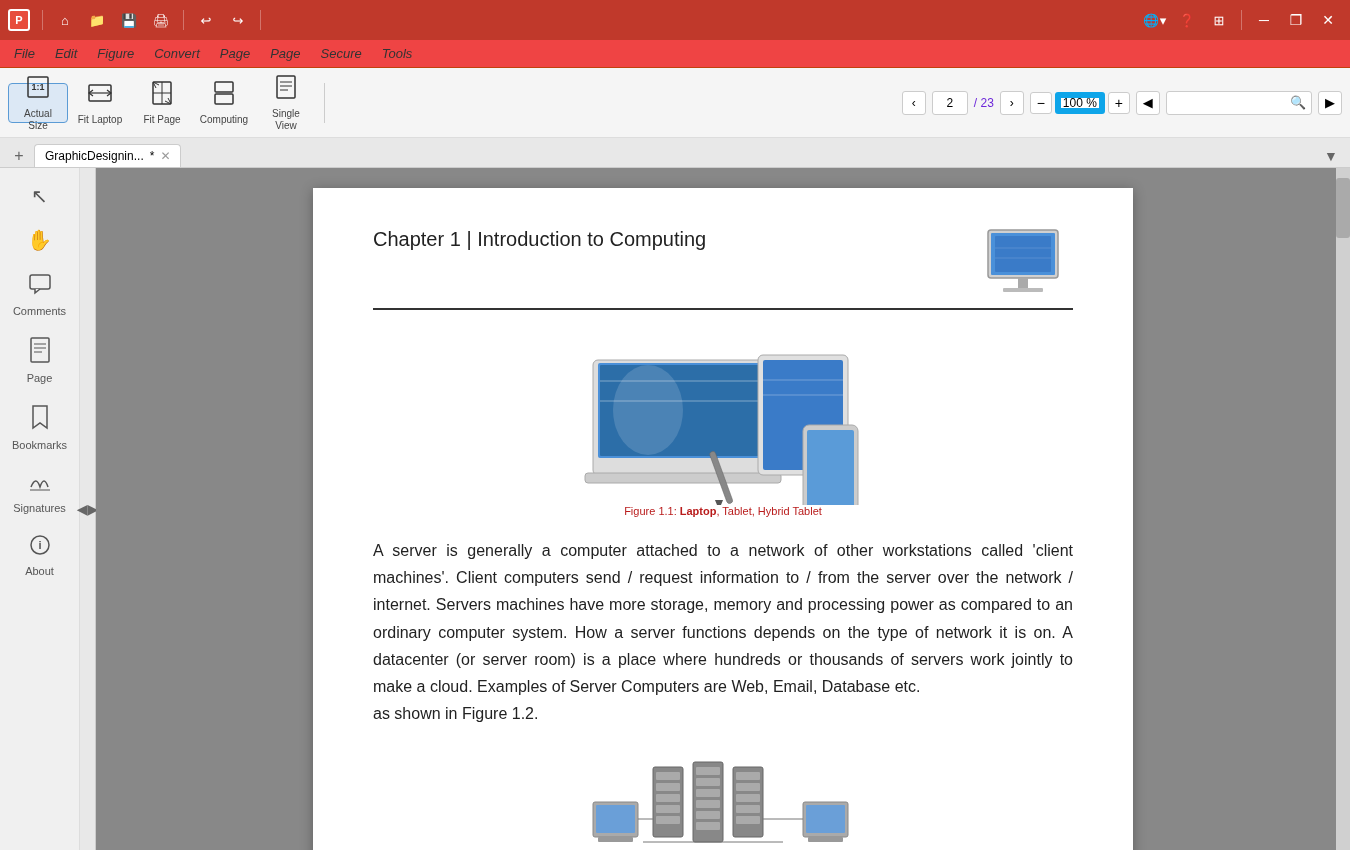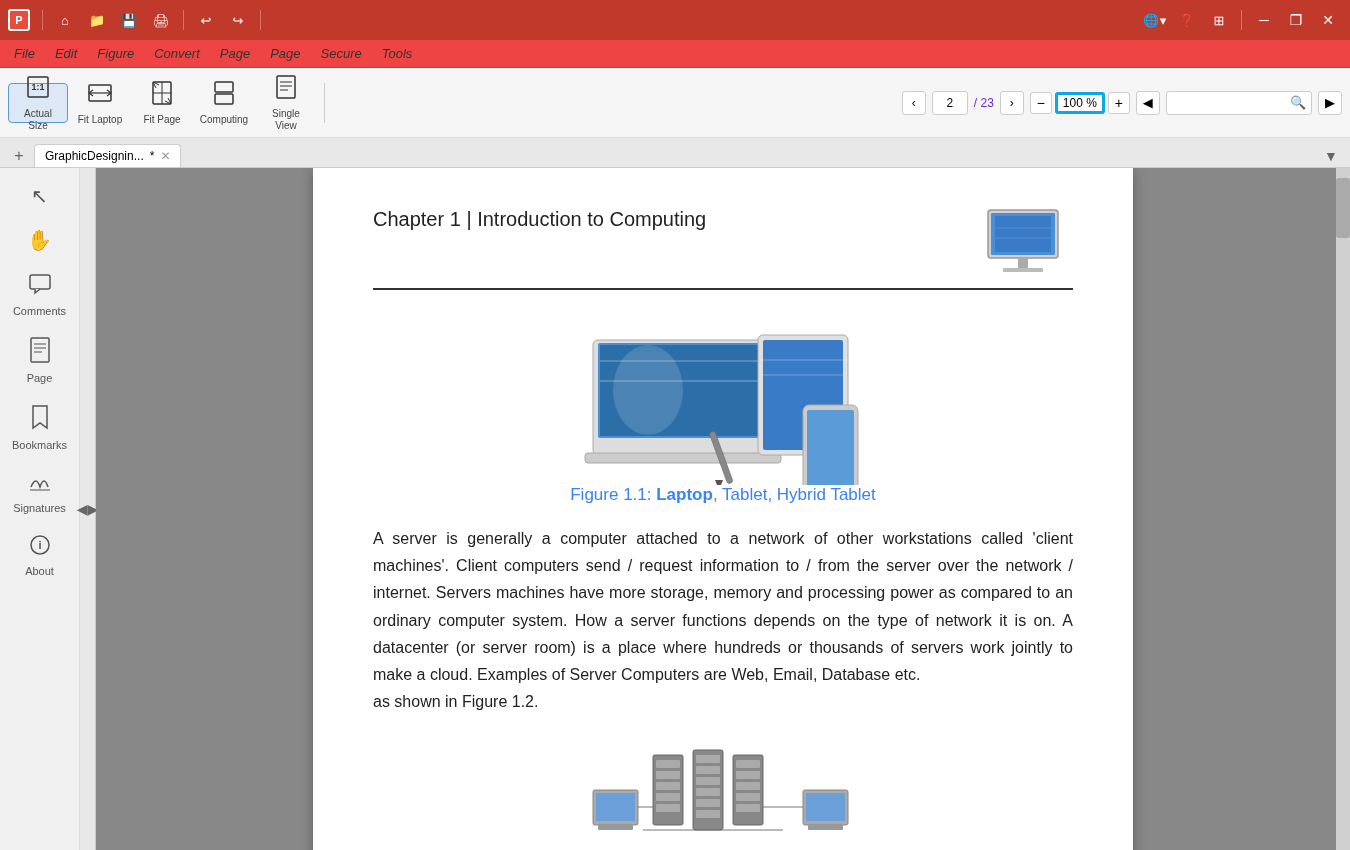--- a/index.html
+++ b/index.html
@@ -84,21 +84,21 @@
       display: flex; align-items: center; justify-content: center;
       cursor: pointer; border-radius: 3px; font-size: 12px;
     }
     .page-input {
       width: 36px; height: 24px; border: 1px solid #ccc; text-align: center;
       font-size: 12px; border-radius: 3px;
     }
     .page-total { font-size: 12px; color: #6d28d9; }
     .zoom-control { display: flex; align-items: center; gap: 3px; }
     .zoom-btn { width: 22px; height: 22px; border: 1px solid #ccc; background: white; display: flex; align-items: center; justify-content: center; cursor: pointer; border-radius: 3px; font-size: 14px; }
-    .zoom-value { font-size: 12px; min-width: 50px; text-align: center; border: 3px solid #0ea5e9; height: 22px; display: flex; align-items: center; justify-content: center; background: white; border-radius: 3px; }
+    .zoom-value { font-size: 12px; min-width: 50px; text-align: center; border: 6px solid #0ea5e9; height: 22px; display: flex; align-items: center; justify-content: center; background: white; border-radius: 3px; }
     .nav-btn-arrow { width: 24px; height: 24px; border: 1px solid #ccc; background: white; display: flex; align-items: center; justify-content: center; cursor: pointer; border-radius: 3px; }
     .search-box { display: flex; align-items: center; border: 1px solid #ccc; background: white; border-radius: 3px; height: 24px; padding: 0 4px; }
     .search-box input { border: none; outline: none; font-size: 12px; width: 120px; }
 
     
     #tab-bar {
       background: #e8e8e8;
       border-bottom: 1px solid #ccc;
       height: 30px;
       display: flex;
@@ -159,20 +159,21 @@
       flex-shrink: 0;
     }
 
     
     #doc-area {
       flex: 1;
       background: #888;
       overflow: auto;
       display: flex;
       justify-content: center;
+      padding: 20px;
       position: relative;
     }
     .doc-scrollbar {
       position: absolute;
       right: 0; top: 0; bottom: 0;
       width: 14px;
       background: #d0d0d0;
     }
     .doc-scrollbar-thumb {
       position: absolute;
@@ -202,21 +203,21 @@
       margin-bottom: 20px;
     }
     .chapter-title { font-size: 20px; font-weight: 400; color: #222; }
 
     .device-image-area {
       display: flex;
       flex-direction: column;
       align-items: center;
       margin: 10px 0 20px 0;
     }
-    .figure-caption { font-size: 17px; color: #3b82f6; text-align: center; }
+    .figure-caption { font-size: 11px; color: #b91c1c; text-align: center; }
     .figure-caption strong { font-weight: bold; }
 
     .section-title { font-size: 16px; font-weight: bold; color: #222; margin-bottom: 10px; margin-top: 10px; }
     .section-text { font-size: 16px; color: #222; line-height: 1.7; text-align: justify; }
 
     
     .monitor-svg { }
 
     
     .server-image-area {

